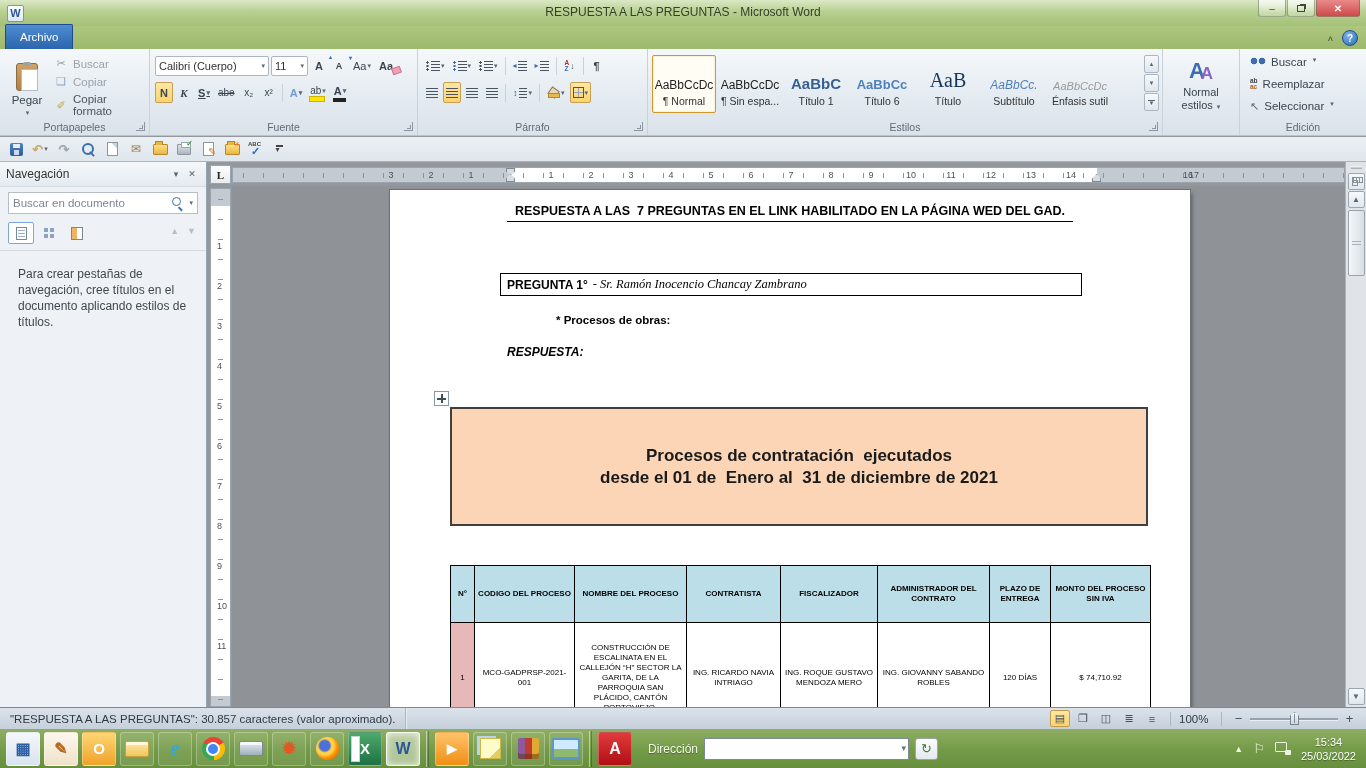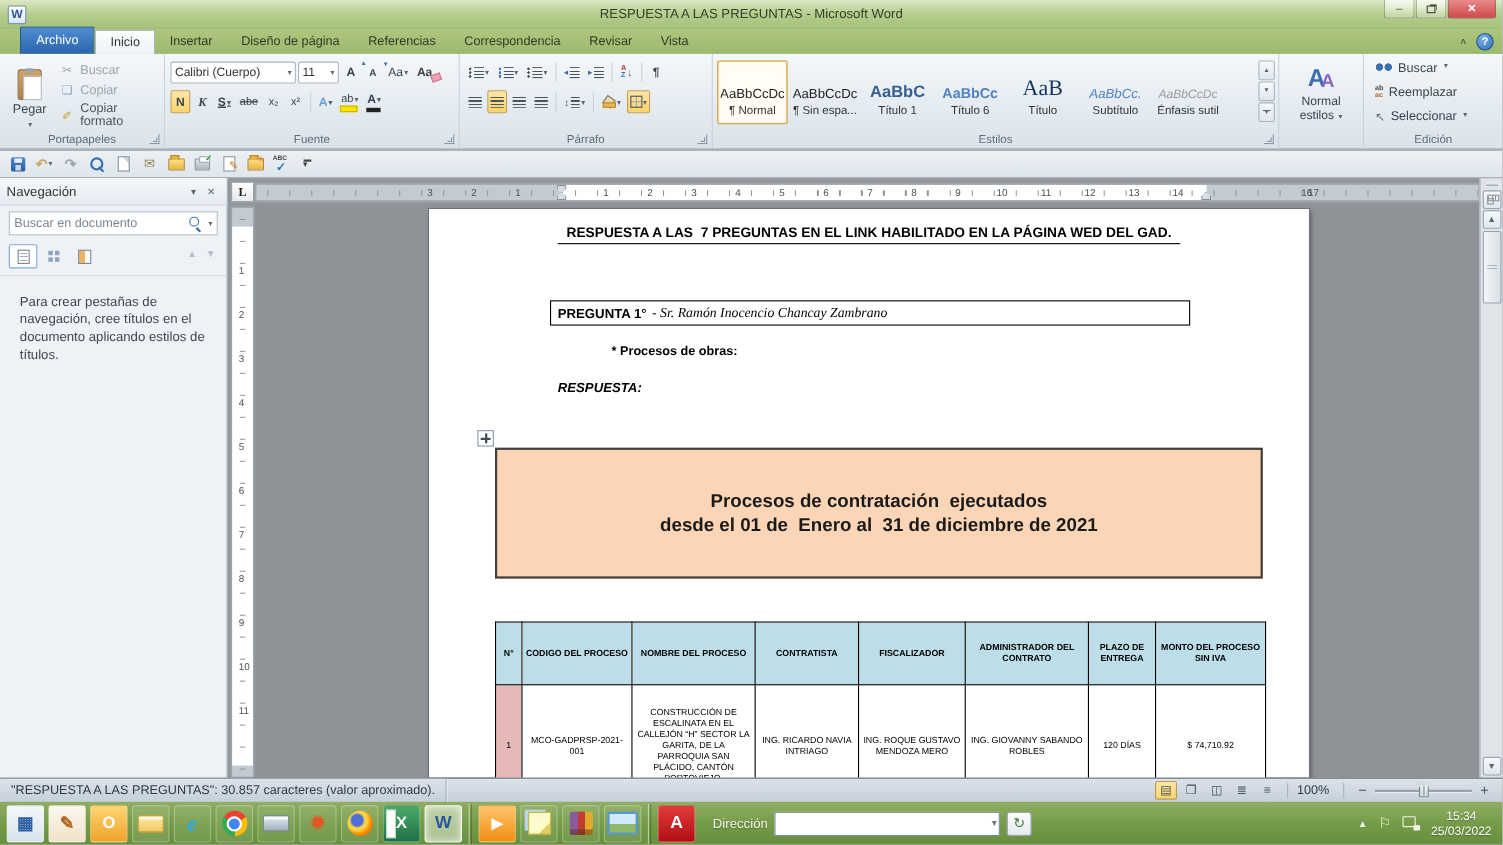--- a/index.html
+++ b/index.html
@@ -17,21 +17,21 @@
   .winbtns{position:absolute;right:6px;top:0;display:flex}
   .wb{width:28px;height:17px;display:flex;align-items:center;justify-content:center;
     font-size:10px;color:#3c4a30;border:1px solid rgba(90,110,70,.55);border-top:none;
     background:linear-gradient(rgba(255,255,255,.75),rgba(255,255,255,.2));border-radius:0 0 3px 3px;margin-left:1px}
   .wb.close{width:44px;background:linear-gradient(#e98a8a,#cf4a4a);color:#fff;font-weight:bold}
   .wb .rest{width:8px;height:7px;border:1px solid #3c4a30;box-shadow:2px -2px 0 -1px #3c4a30}
 
   
   .tabrow{position:absolute;left:0;top:26px;width:100%;height:23px;
     background:linear-gradient(#aec77f,#9cb96d);display:flex;align-items:flex-end}
-  .filetab{height:22px;margin-left:18px;padding:12px 14px;display:flex;align-items:center;color:#fff;
+  .filetab{height:22px;margin-left:5px;padding:12px 14px;display:flex;align-items:center;color:#fff;
     font-size:11.5px;background:linear-gradient(#4f8cd0,#2b65ad);border:1px solid #1d4d8c;
     border-bottom:none;border-radius:2px 2px 0 0}
   .tabs{display:flex;height:22px}
   .tab{padding:0 13px;display:flex;align-items:center;font-size:11.5px;color:#2f3a26}
   .tab.active{background:linear-gradient(#fbfdfe,#f0f4f7);border:1px solid #a9b6c1;border-bottom:none;
     border-radius:2px 2px 0 0;color:#333}
   .tr-right{position:absolute;right:8px;top:4px;display:flex;align-items:center;gap:8px}
   .chev-min{color:#4a5a3a;font-size:10px;transform:scaleY(.8)}
   .helpbtn{width:16px;height:16px;border-radius:50%;background:radial-gradient(circle at 35% 30%,#7db4e8,#2d6db5);
     border:1px solid #1f4f8f;color:#fff;font-size:10px;font-weight:bold;display:flex;align-items:center;justify-content:center}
@@ -338,29 +338,20 @@
           <span class="rest"></span>
         </div>
       <div class="wb close">
           <span>✕</span>
         </div>
     </div>
   </div>
 
   <div class="tabrow">
     <div class="filetab">Archivo</div>
-    <div class="tabs">
-        <div class="tab active">Inicio</div>
-        <div class="tab">Insertar</div>
-        <div class="tab">Diseño de página</div>
-        <div class="tab">Referencias</div>
-        <div class="tab">Correspondencia</div>
-        <div class="tab">Revisar</div>
-        <div class="tab">Vista</div>
-      </div>
     <div class="tr-right">
       <span class="chev-min">∧</span>
       <span class="helpbtn">?</span>
     </div>
   </div>
 
   <div class="ribbon">
     <div class="grp g-clip">
       <div class="pastebtn">
         <span class="clipic"></span>

